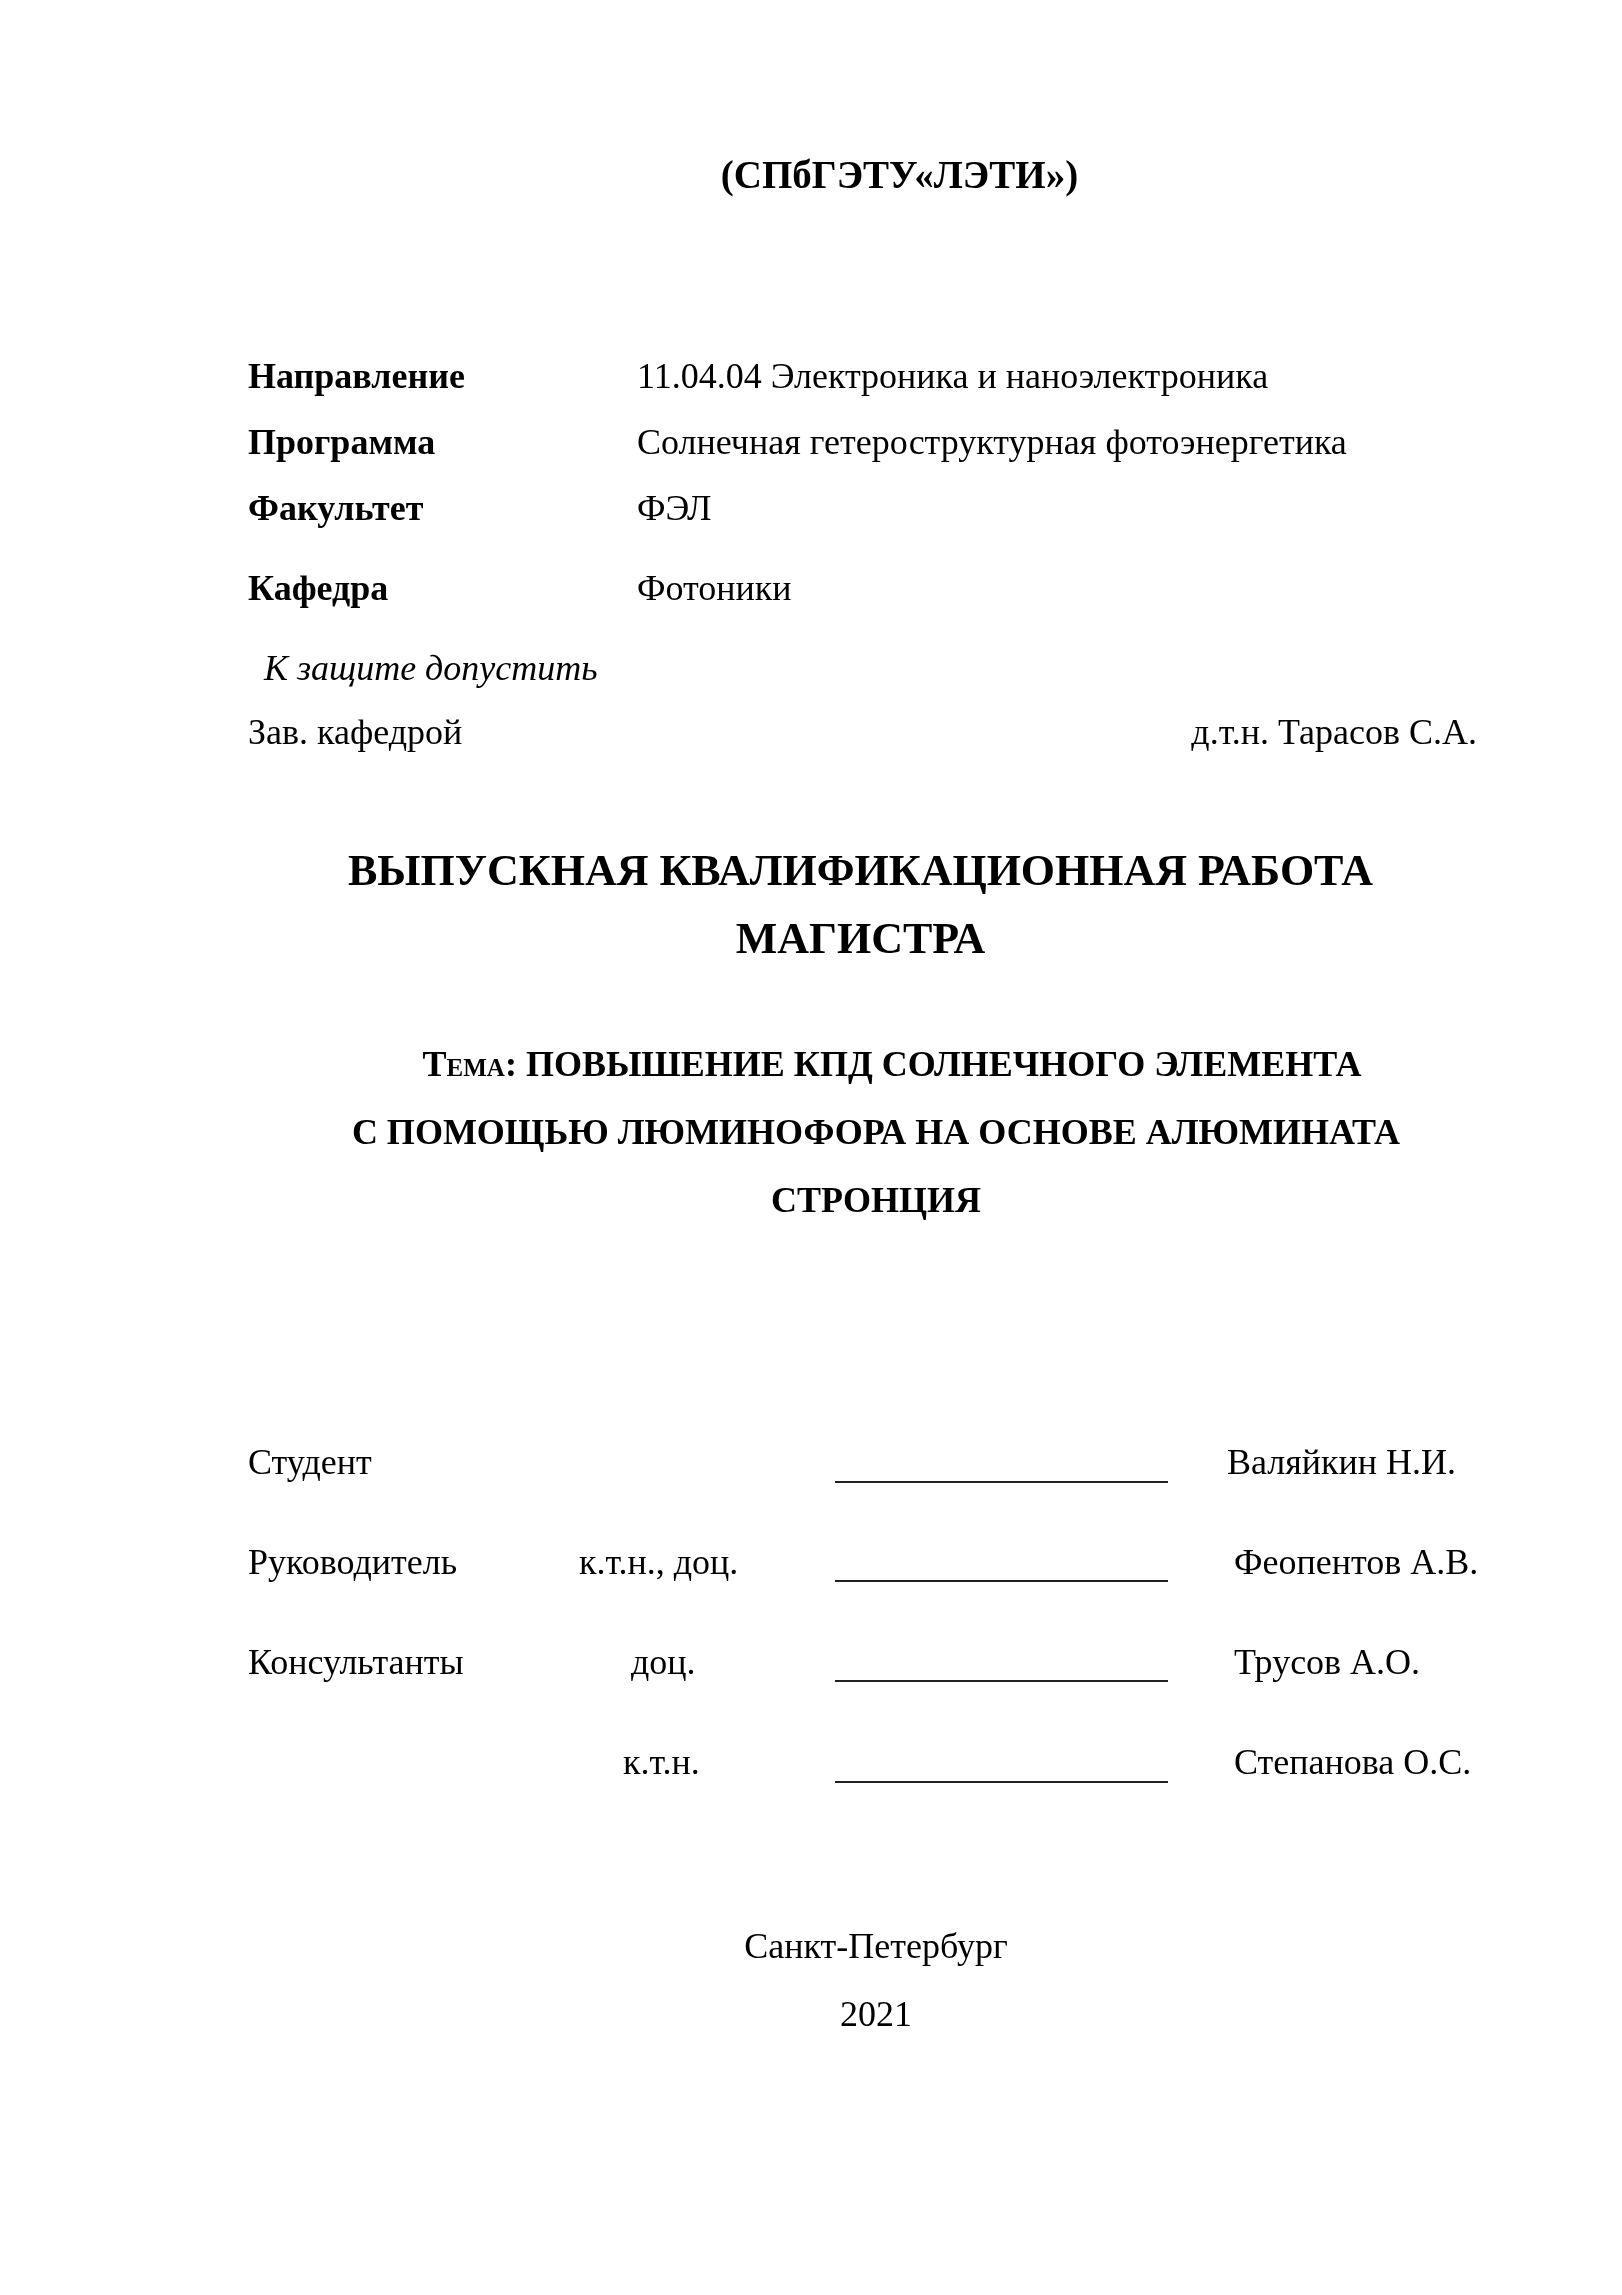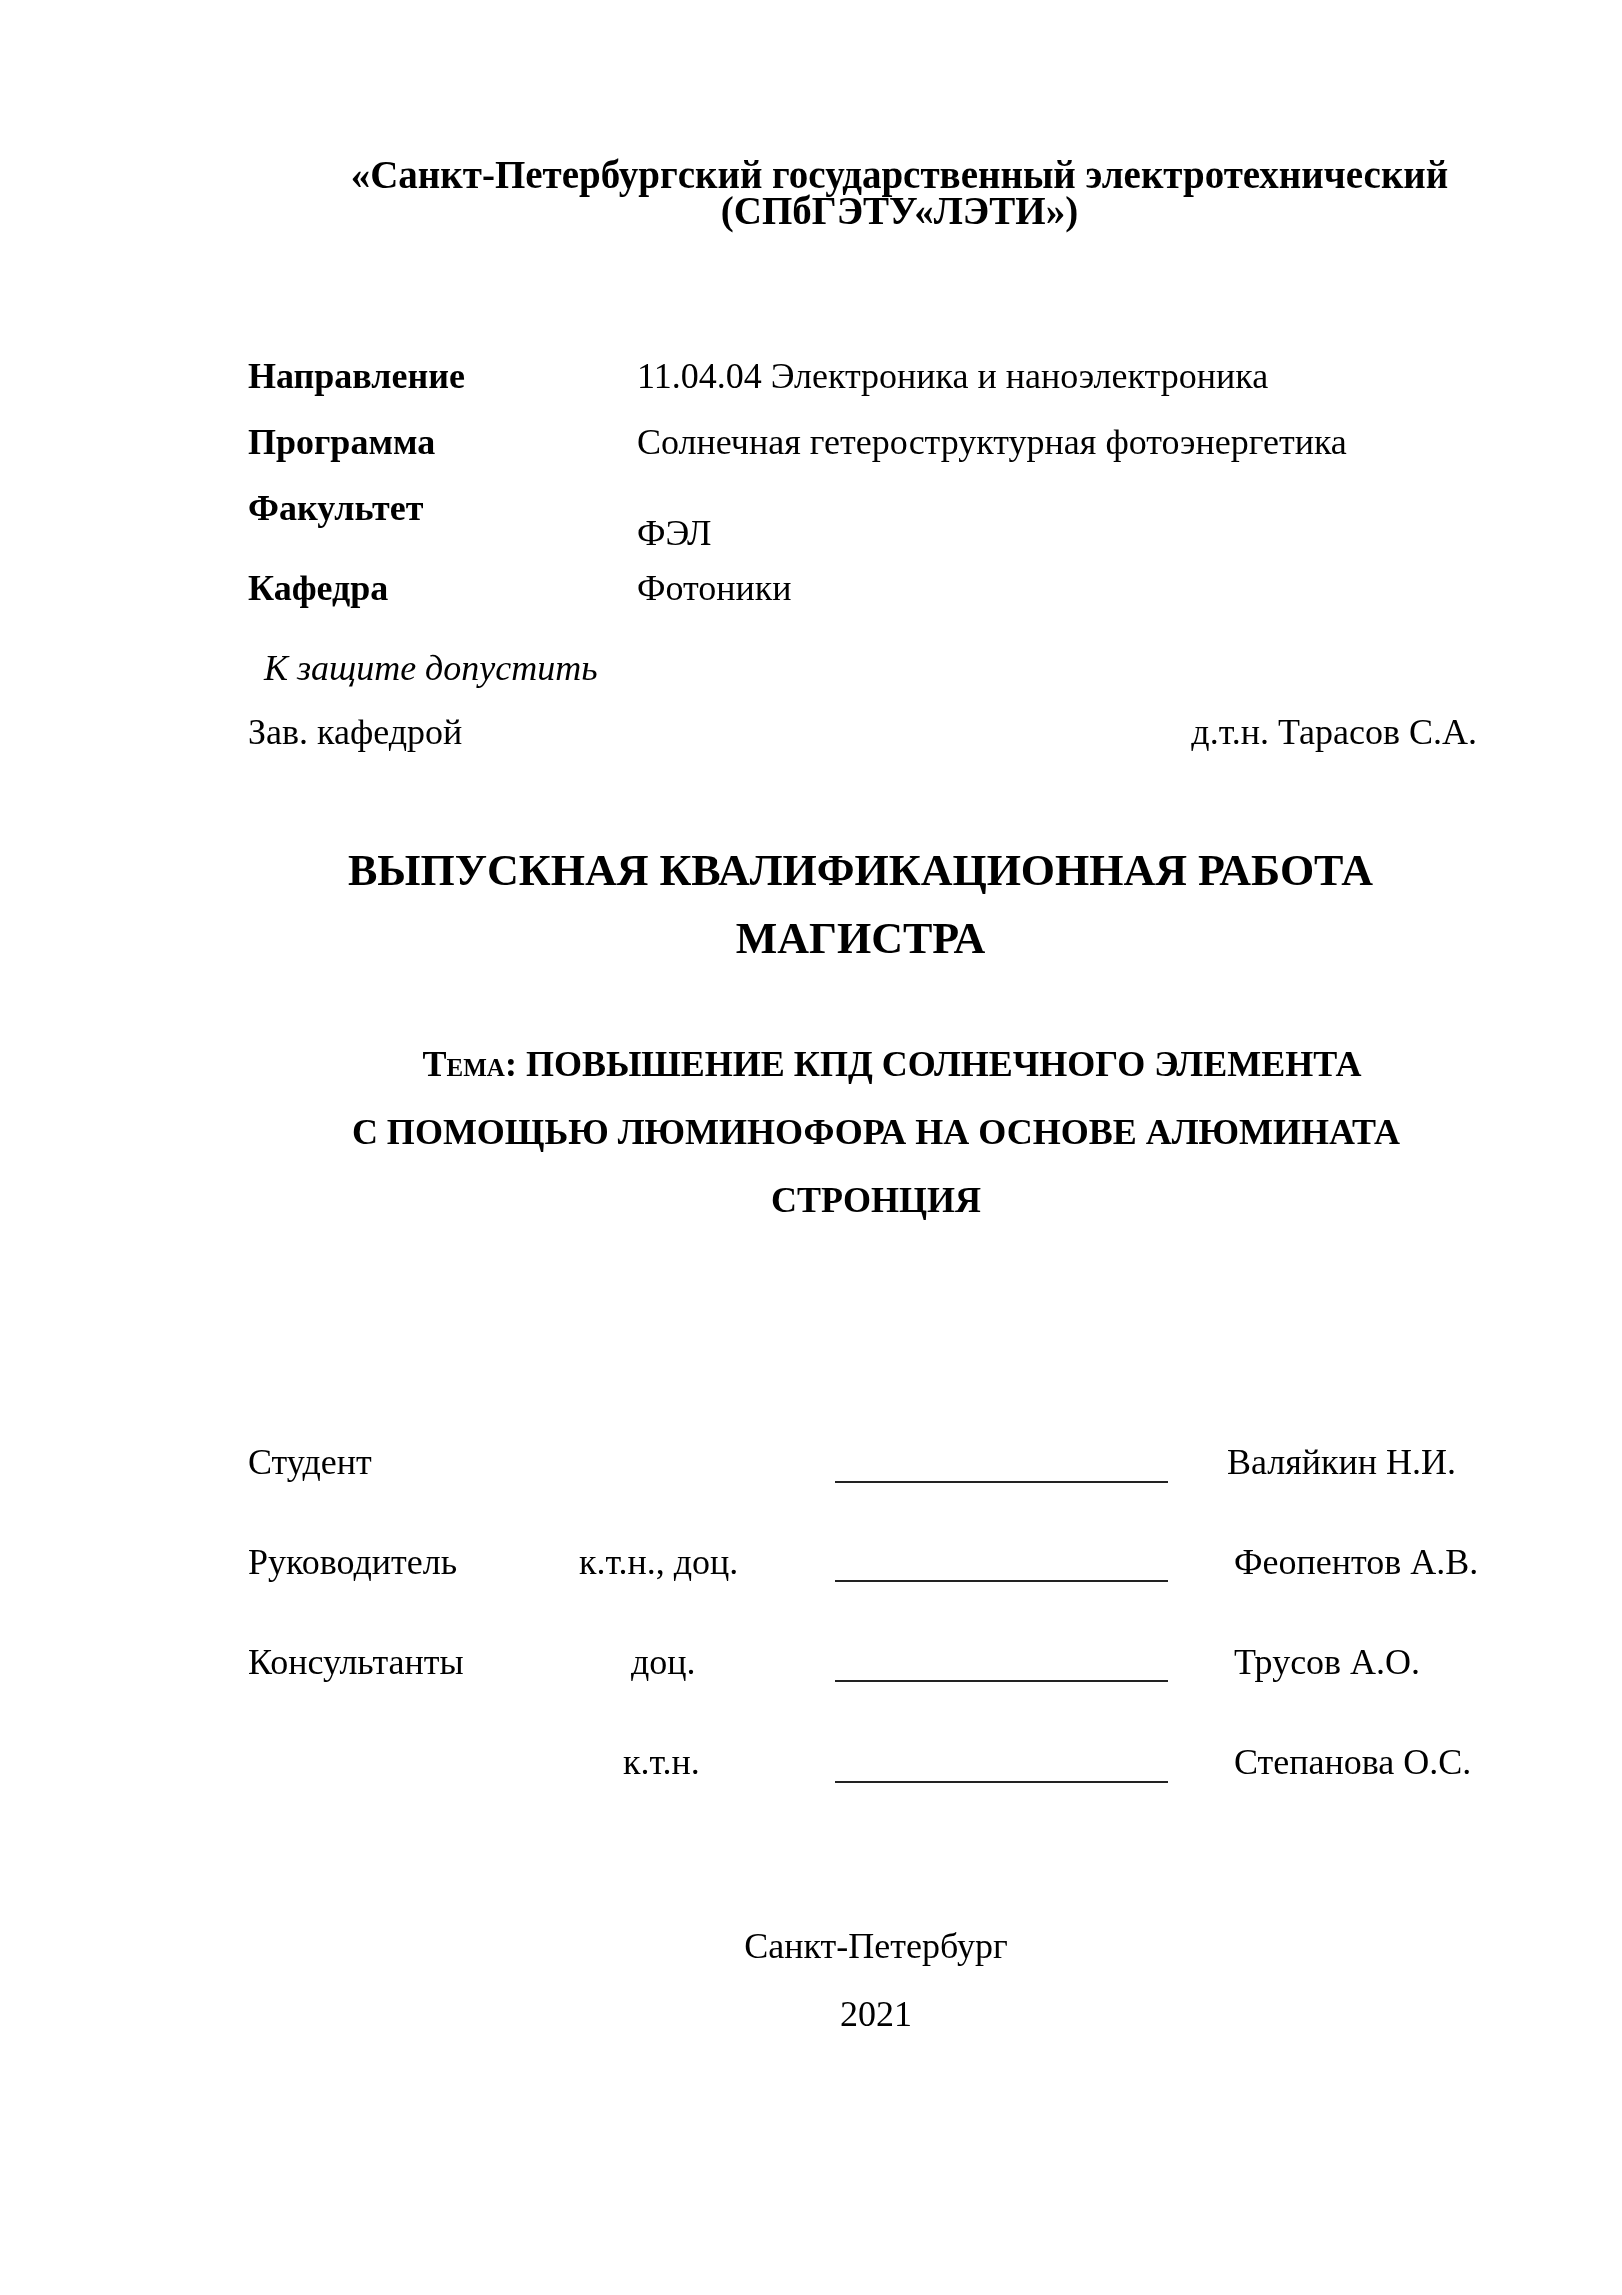--- a/index.html
+++ b/index.html
@@ -20,32 +20,31 @@
   .topic { font-weight: bold; font-size: 36px; line-height: 68px; }
   .smallcaps { font-variant: small-caps; margin-left: 32px; }
   .sig-line { position: absolute; left: 835px; width: 333px; height: 0; border-top: 2.4px solid #222222; }
 </style>
 </head>
 <body>
 
 <div>
 
   <div class="abs header" style="text-align:center;">
-    <div>«Санкт-Петербургский государственный электротехнический</div>
     <div>(СПбГЭТУ«ЛЭТИ»)</div>
   </div>
 
   <div class="abs field-label" style="top:355px;">Направление</div>
   <div class="abs field-value" style="top:355px;">11.04.04 Электроника и наноэлектроника</div>
 
   <div class="abs field-label" style="top:421px;">Программа</div>
   <div class="abs field-value" style="top:421px;">Солнечная гетероструктурная фотоэнергетика</div>
 
   <div class="abs field-label" style="top:487px;">Факультет</div>
-  <div class="abs field-value" style="top:512px;">ФЭЛ</div>
+  <div class="abs field-value" style="top:487px;">ФЭЛ</div>
 
   <div class="abs field-label" style="top:567px;">Кафедра</div>
   <div class="abs field-value" style="top:567px;">Фотоники</div>
 
   <div class="abs body-text italic" style="top:647px; left:264px;">К защите допустить</div>
   <div class="abs body-text" style="top:711px; left:248px;">Зав. кафедрой</div>
   <div class="abs body-text" style="top:711px; right:146px;">д.т.н. Тарасов С.А.</div>
 
   <div class="center-block title" style="top:837px;">
     <div>ВЫПУСКНАЯ КВАЛИФИКАЦИОННАЯ РАБОТА</div>

